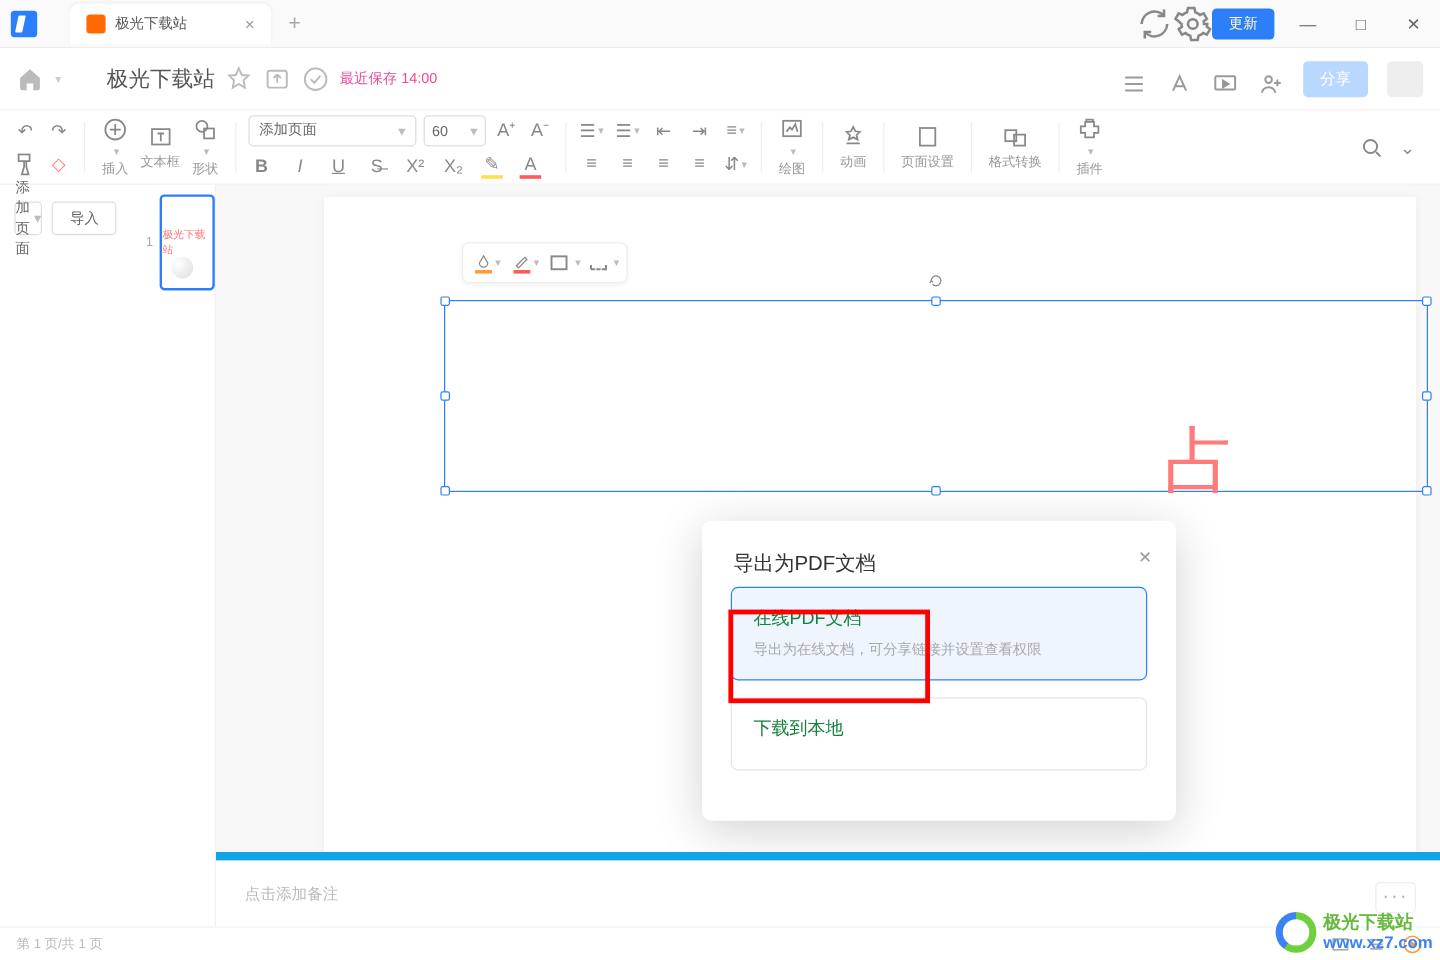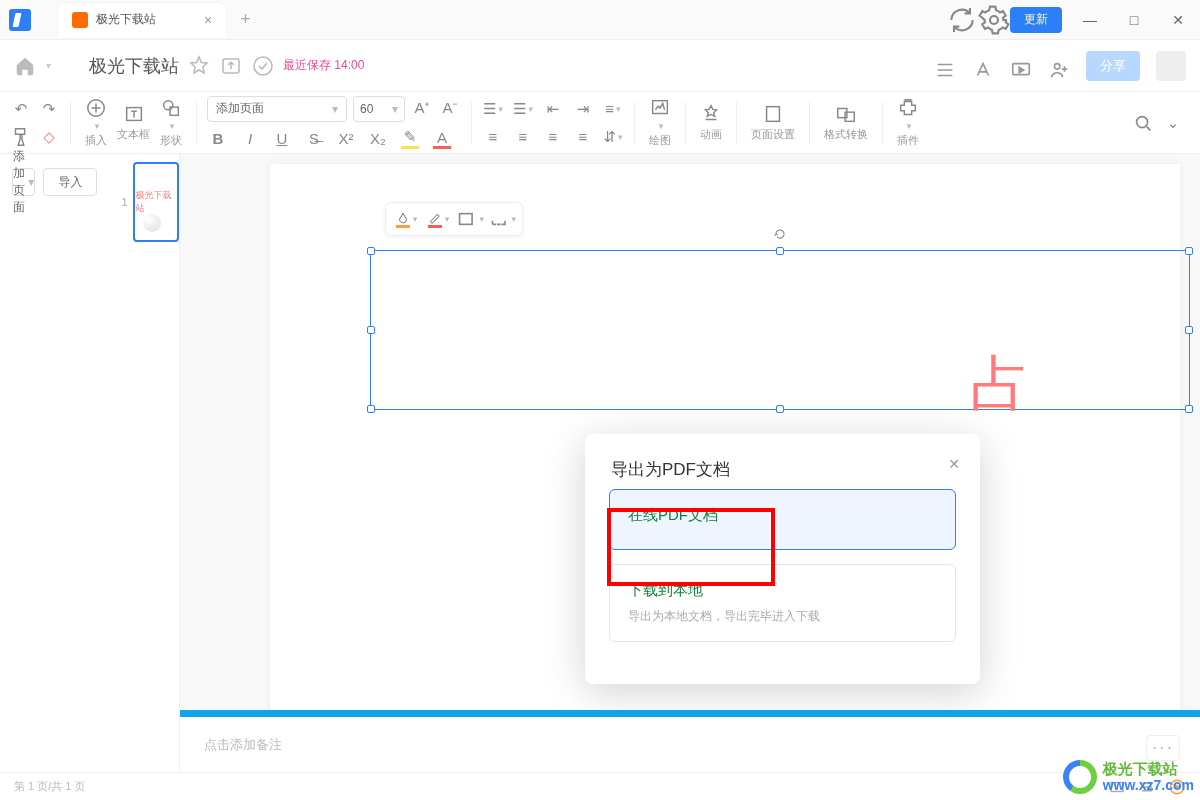--- a/index.html
+++ b/index.html
@@ -407,24 +407,24 @@
         <div class="handle" style="left:50%;bottom:-4px;margin-left:-4px"></div>
         <div class="handle" style="right:-4px;bottom:-4px"></div>
     </div>
     <div class="big-text">占</div>
 
     <div class="modal">
       <div class="modal-title">导出为PDF文档</div>
       <div class="modal-close">✕</div>
       <div class="opt sel">
         <div class="opt-title">在线PDF文档</div>
+        <div class="opt-desc">导出为在线文档，可分享链接并设置查看权限</div>
       </div>
       <div class="opt">
         <div class="opt-title">下载到本地</div>
-        <div class="opt-desc">导出为本地文档，导出完毕进入下载</div>
       </div>
     </div>
     <div class="red-box" style="left:427px;top:354px;width:168px;height:78px"></div>
   </div>
 </div>
 
 <div class="notes">
   <span class="notes-ph">点击添加备注</span>
   <div class="notes-more">···</div>
 </div>

